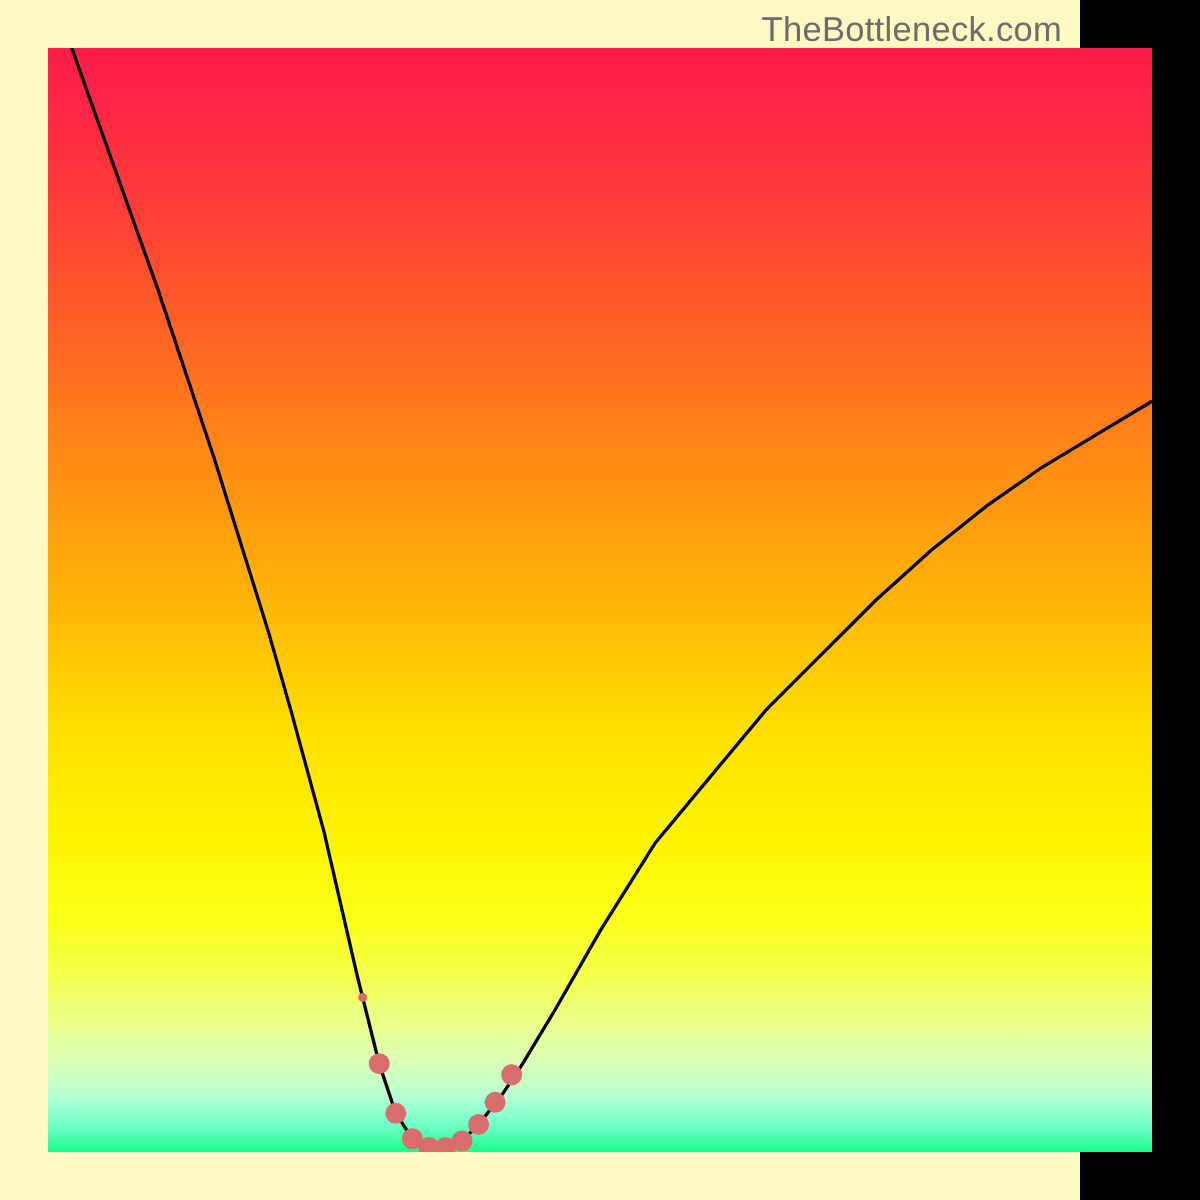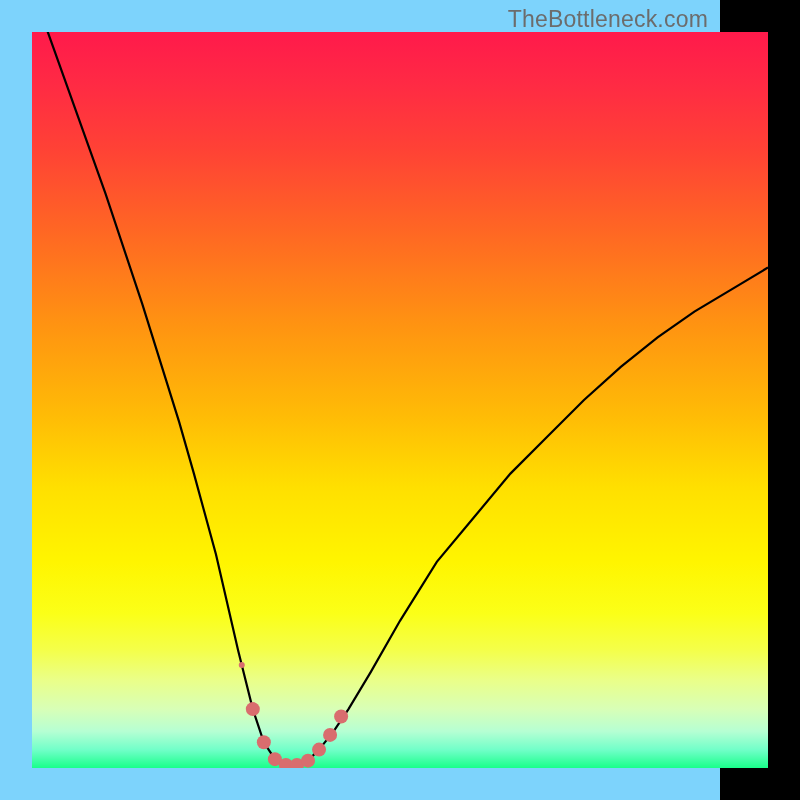--- a/index.html
+++ b/index.html
@@ -8,21 +8,21 @@
     width: 800px;
     height: 800px;
     background: #000000;
     font-family: Arial, Helvetica, sans-serif;
     overflow: hidden;
   }
   .frame {
     position: relative;
     width: 720px;
     height: 800px;
-    background: #7dd3fc;
+    background: #fef9c3;
   }
   .watermark {
     position: absolute;
     top: 6px;
     right: 12px;
     color: #6c6c6c;
     font-size: 23px;
     font-weight: 500;
     letter-spacing: 0.2px;
     z-index: 5;

